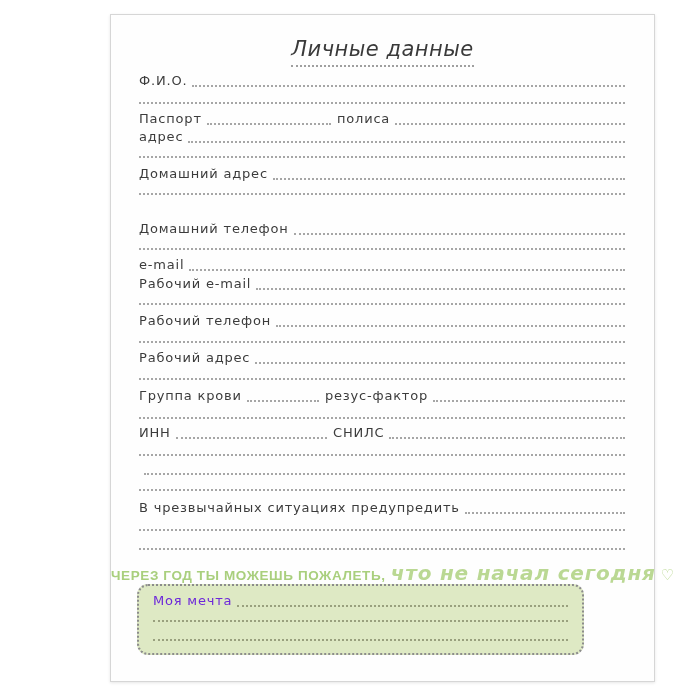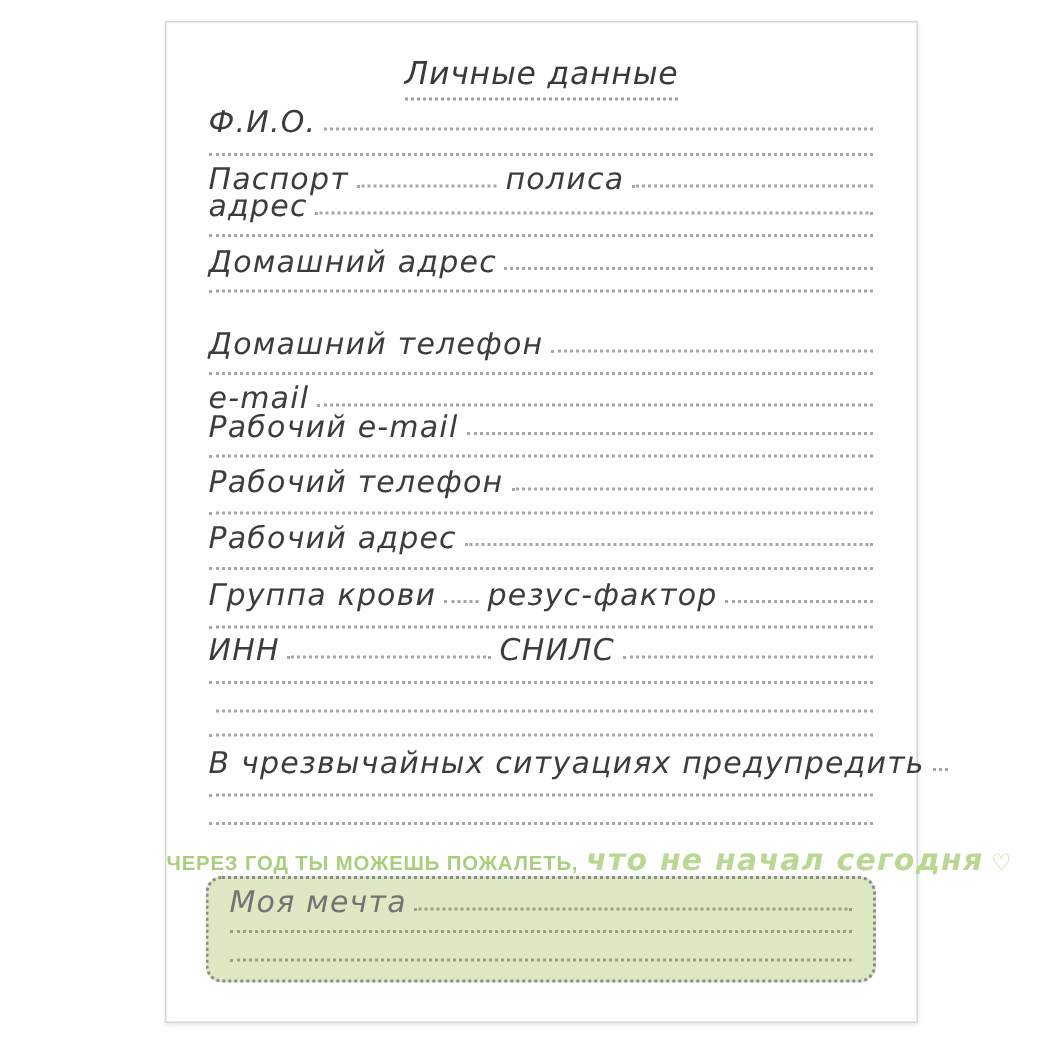--- a/index.html
+++ b/index.html
@@ -8,21 +8,21 @@
     width: 700px;
     height: 700px;
     background: #ffffff;
     font-family: "DejaVu Sans", sans-serif;
     overflow: hidden;
   }
   .sheet {
     position: absolute;
     left: 110px;
     top: 14px;
-    width: 502px;
+    width: 545px;
     height: 668px;
     background: #fefefe;
     border: 1px solid #d6d6d6;
     box-shadow: 0 1px 3px rgba(0,0,0,0.10);
     box-sizing: border-box;
   }
   .title-wrap {
     position: absolute;
     top: 22px;
     left: 0;
@@ -45,22 +45,21 @@
     height: 18px;
     display: flex;
     align-items: flex-end;
   }
   .seg {
     display: flex;
     align-items: flex-end;
     flex: 0 0 auto;
   }
   .lbl {
-    font-style: italic;
-    font-size: 20px;
+    font-size: 13px;
     letter-spacing: 0.8px;
     color: #3c3c3c;
     white-space: nowrap;
     line-height: 18px;
   }
   .lbl.second { margin-left: 6px; }
   .dots {
     flex: 1 1 auto;
     border-bottom: 2px dotted #a6a6a6;
     margin: 0 0 3px 5px;
@@ -104,21 +103,21 @@
     top: 569px;
     left: 26px;
     width: 447px;
     height: 71px;
     box-sizing: border-box;
     background: #dee9c4;
     border: 2px dotted #8c8c8c;
     border-radius: 11px;
   }
   .dream-box .row { left: 14px; right: 14px; }
-  .dream-box .lbl { color: #737373; }
+  .dream-box .lbl { color: #6d28d9; }
   .dream-box .dots, .dream-box .dotline { border-color: #99a07e; }
   .dream-box .dotline { left: 14px; right: 14px; }
 </style>
 </head>
 <body>
 
 <div class="sheet">
 
   <div class="title-wrap">
     <span class="title">Личные данные</span>

